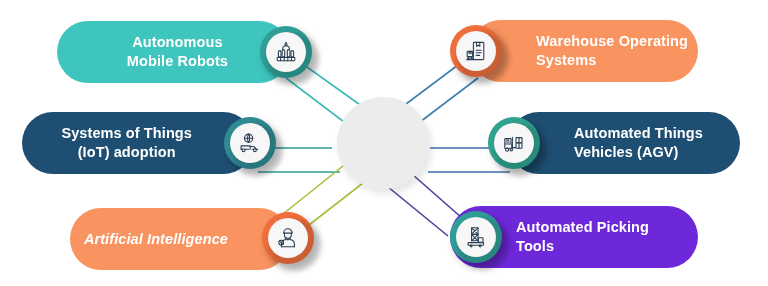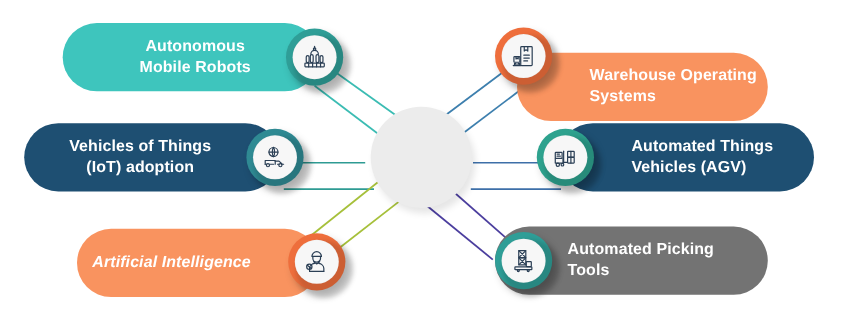--- a/index.html
+++ b/index.html
@@ -122,21 +122,21 @@
           <rect x="13.3" y="9.6" width="2.6" height="7.4" rx="1.3"></rect>
           <rect x="17" y="10.6" width="2.6" height="6.4" rx="1.3"></rect>
           <rect x="3.2" y="17.4" width="17.6" height="3.3" rx=".6"></rect>
           <path d="M6.6 17.4v3.3M10.2 17.4v3.3M13.8 17.4v3.3M17.4 17.4v3.3"></path>
         </svg>
       </div>
     </div>
   </div>
 
   <div class="node">
-    <div class="pill l" style="left:470px;top:20px;width:228px;background:#F9935F;margin-top:28px;">
+    <div class="pill l" style="left:470px;top:20px;width:228px;background:#F9935F;">
       <span class="label">Warehouse Operating
 Systems</span>
     </div>
     <div class="disc" style="left:450px;top:25px;background:#EE6E3C;">
       <div class="inner">
         <svg width="24" height="24" viewBox="0 0 24 24" fill="none" stroke="#2b3f55" stroke-width="1.1" stroke-linecap="round" stroke-linejoin="round">
           <rect x="9.4" y="3.4" width="10.4" height="17.2" rx=".8"></rect>
           <path d="M12.6 3.4v4l1.6-1.1 1.6 1.1v-4"></path>
           <path d="M12.2 11.2h5M12.2 13.8h5M12.2 16.4h3.4"></path>
           <rect x="3.2" y="12.4" width="5.4" height="5.2" rx=".6"></rect>
@@ -144,21 +144,21 @@
           <path d="M2.6 20.6h7"></path>
           <circle cx="4.4" cy="19.4" r=".8"></circle>
             <circle cx="7.6" cy="19.4" r=".8"></circle>
         </svg>
       </div>
     </div>
   </div>
 
   <div class="node">
     <div class="pill r" style="left:22px;top:112px;width:232px;background:#1E4F72;">
-      <span class="label">Vehicles of Things
+      <span class="label">Systems of Things
 (IoT) adoption</span>
     </div>
     <div class="disc" style="left:224px;top:117px;background:#2F8A93;">
       <div class="inner">
         <svg width="24" height="24" viewBox="0 0 24 24" fill="none" stroke="#2b3f55" stroke-width="1.1" stroke-linecap="round" stroke-linejoin="round">
           <circle cx="10.6" cy="7.2" r="4.1"></circle>
           <path d="M6.5 7.2h8.2M10.6 3.1c1.4 1.6 1.4 6.6 0 8.2M10.6 3.1c-1.4 1.6-1.4 6.6 0 8.2"></path>
           <path d="M3.1 18.3v-3.4h9.1v3.4"></path>
           <path d="M12.2 15.5h3.4l2.6 2.4v.4"></path>
           <path d="M3.1 18.3h1.1M7.4 18.3h3.4M14.3 18.3h1.3M18.2 18.3h1.6"></path>
@@ -205,21 +205,21 @@
           <path d="M5.4 20.7v-2.6c0-2.4 2.1-4.3 4.6-4.6M18.4 20.7v-2.6c0-2.4-2.1-4.3-4.6-4.6"></path>
           <path d="M5.4 20.7h13"></path>
           <circle cx="5.2" cy="16.6" r="2.4"></circle>
           <path d="M3.4 15.1 7 18.1"></path>
         </svg>
       </div>
     </div>
   </div>
 
   <div class="node">
-    <div class="pill l" style="left:450px;top:206px;width:248px;background:#737373;">
+    <div class="pill l" style="left:450px;top:206px;width:248px;background:#6d28d9;">
       <span class="label">Automated Picking
 Tools</span>
     </div>
     <div class="disc" style="left:450px;top:211px;background:#2F9E97;">
       <div class="inner">
         <svg width="24" height="24" viewBox="0 0 24 24" fill="none" stroke="#2b3f55" stroke-width="1.1" stroke-linecap="round" stroke-linejoin="round">
           <rect x="7.6" y="2.8" width="6.4" height="6.4" rx=".5"></rect>
           <path d="M7.6 2.8 14 9.2M14 2.8 7.6 9.2"></path>
           <rect x="7.6" y="9.4" width="6.4" height="6.4" rx=".5"></rect>
           <path d="M7.6 9.4 14 15.8M14 9.4 7.6 15.8"></path>

